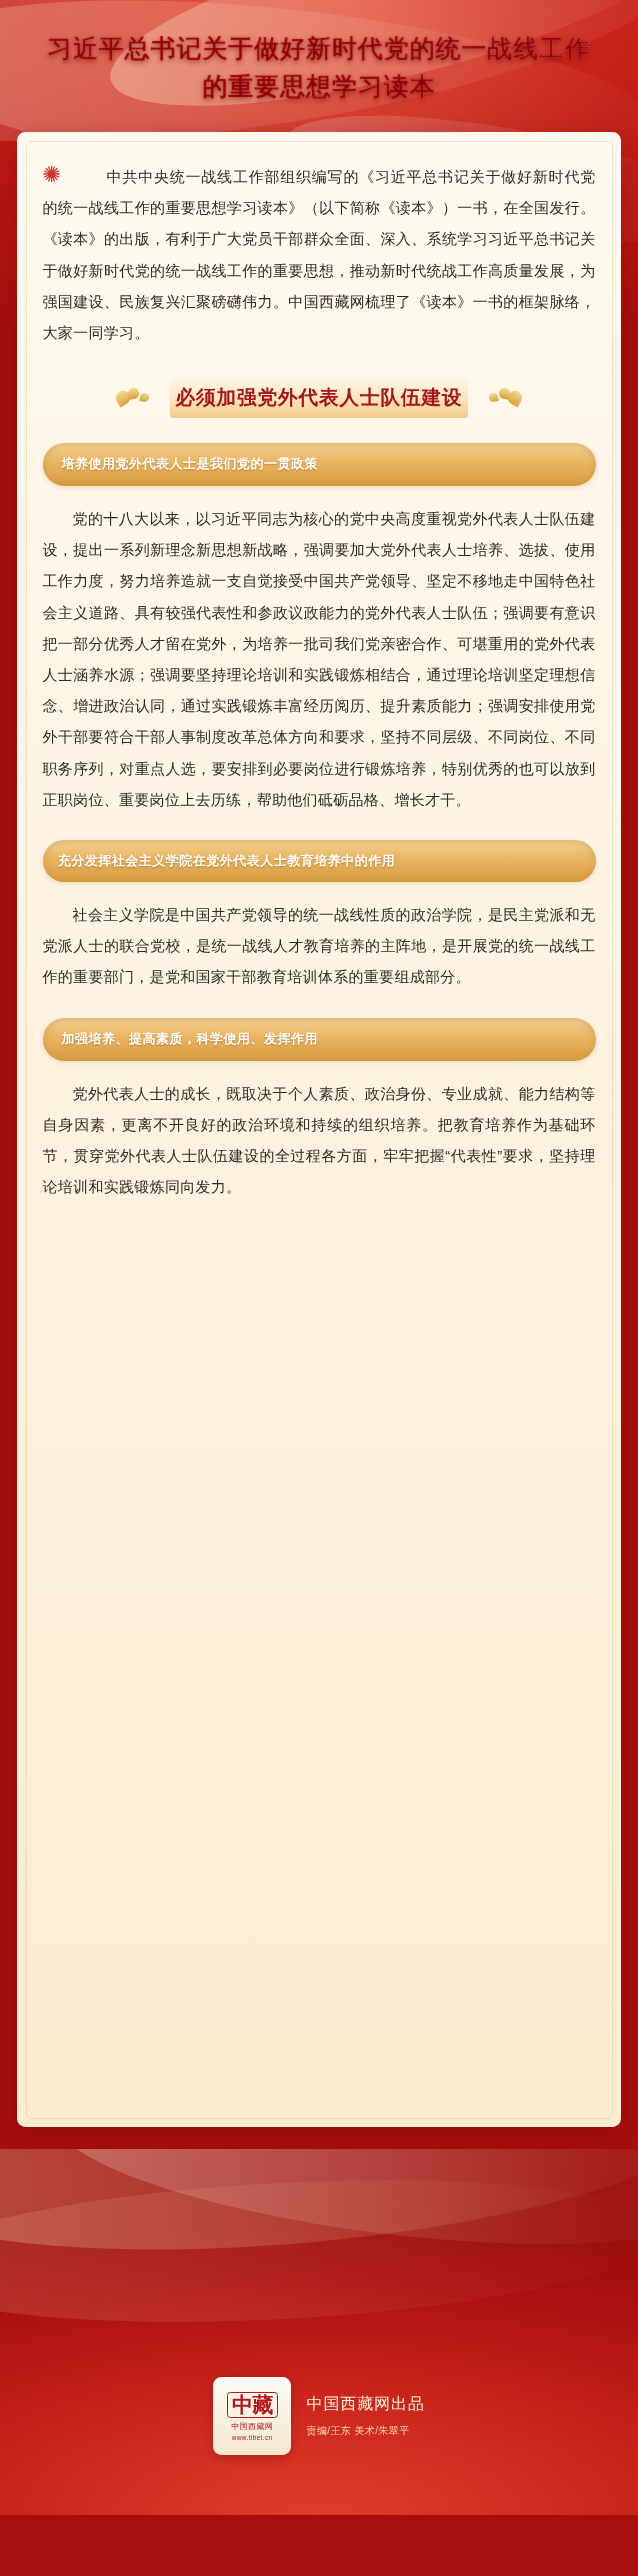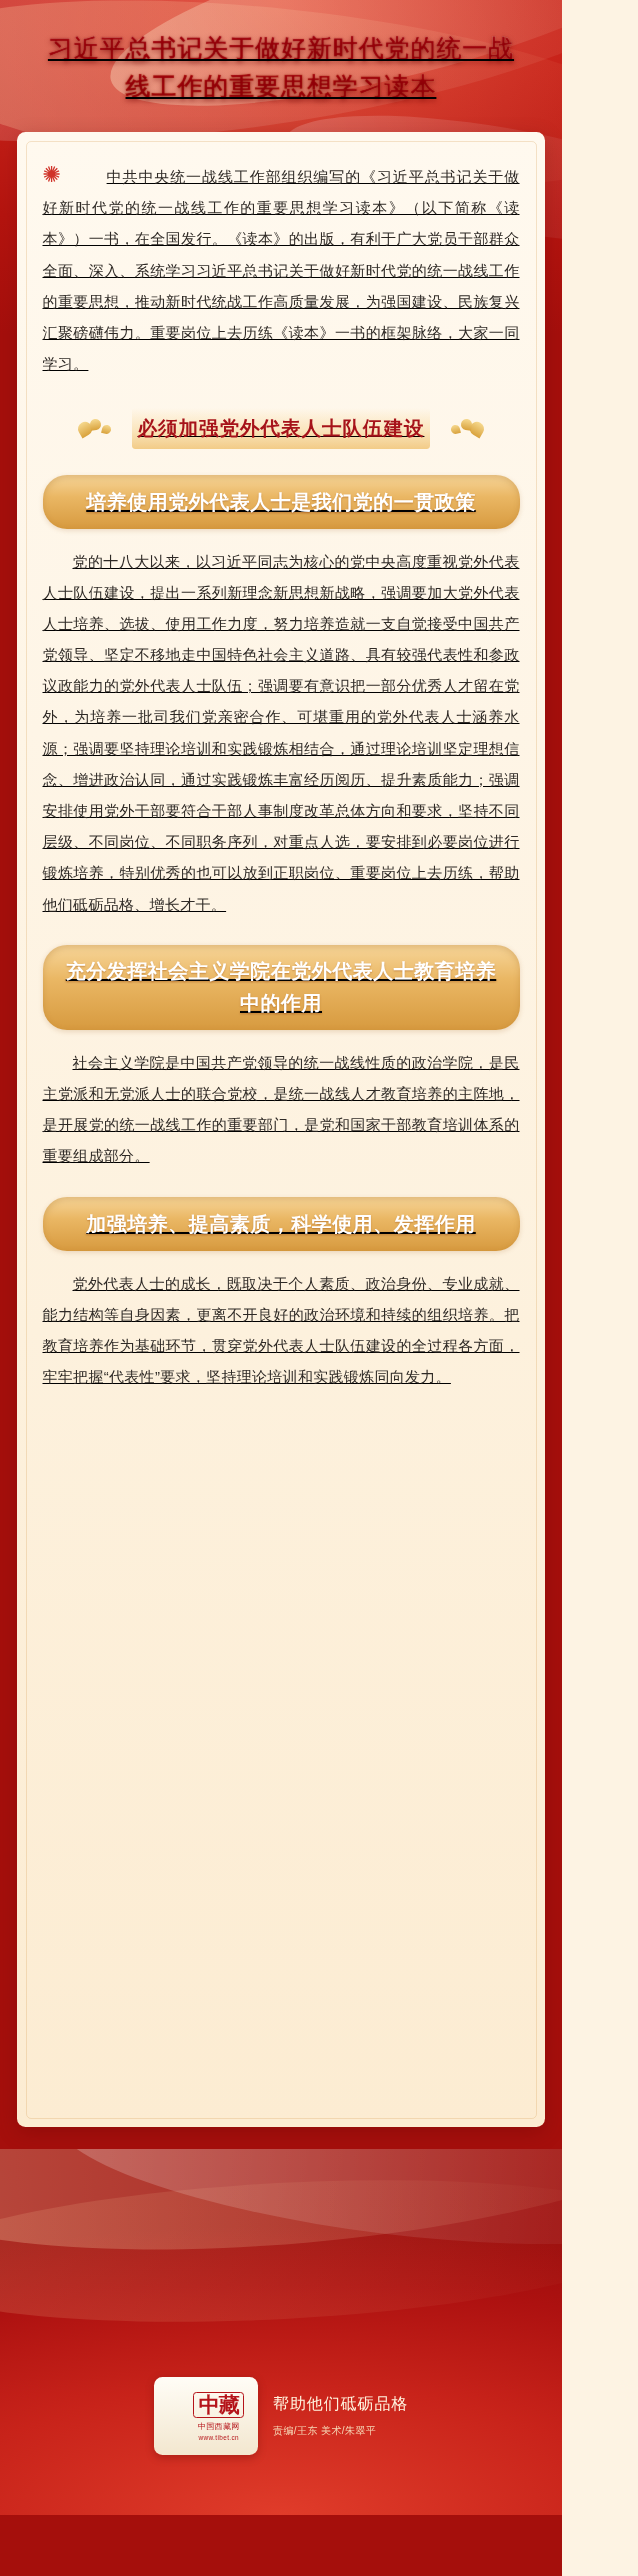--- a/index.html
+++ b/index.html
@@ -3,26 +3,25 @@
 <meta charset="utf-8">
 <style>
   html,body{margin:0;padding:0;}
   body{
     width:638px;
     background:#fdf3e3;
     font-family:"Liberation Sans","DejaVu Sans",sans-serif;
   }
   .page{
     position:relative;
-    width:562px;
+    width:638px;
     min-height:2576px;
     background:
       radial-gradient(ellipse 766px 358px at 50% 0%, #e03c2a 0%, #c8231a 40%, #b5140f 70%, #a50f0c 100%);
     overflow:hidden;
-    text-decoration:underline;
   }
   
   .ribbon{
     position:absolute;left:0;top:0;width:638px;height:281px;overflow:hidden;pointer-events:none;
   }
   .ribbon i{position:absolute;display:block;border-radius:50%;}
   .r1{width:936px;height:255px;left:-221px;top:-128px;background:linear-gradient(110deg,rgba(255,255,255,0.20),rgba(255,190,140,0.05));transform:rotate(-8deg);}
   .r2{width:766px;height:170px;left:-102px;top:8.5px;background:linear-gradient(100deg,rgba(255,225,180,0.28),rgba(255,120,60,0.02));transform:rotate(6deg);}
   .r3{width:596px;height:136px;left:102px;top:-60px;background:linear-gradient(90deg,rgba(255,244,214,0.35),rgba(255,120,60,0));transform:rotate(-14deg);}
   .r4{width:443px;height:102px;left:281px;top:128px;background:linear-gradient(90deg,rgba(255,255,255,0.18),rgba(255,255,255,0));transform:rotate(10deg);}
@@ -95,25 +94,24 @@
   }
   .orn span:nth-child(1){width:13.6px;height:13.6px;left:1.7px;top:4.3px;transform:rotate(-30deg);}
   .orn span:nth-child(2){width:11px;height:11px;left:13.6px;top:1.7px;transform:rotate(-10deg);}
   .orn span:nth-child(3){width:9.4px;height:9.4px;left:25.5px;top:6.8px;transform:rotate(15deg);}
   .orn.flip{transform:scaleX(-1);}
 
   .h2{
     margin:25.5px 0 17px 0;
     display:block;
     color:#ffffff;
-    font-size:20px;
+    font-size:13px;
     font-weight:bold;
     letter-spacing:0.5px;
     line-height:1.6;
-    text-align:center;
     padding:11px 19px;
     border-radius:24px;
     background:linear-gradient(180deg,#f7d69a 0%,#eab764 40%,#d79a3f 100%);
     box-shadow:0 2.6px 6.8px rgba(150,90,20,.25) inset, 0 1.7px 5.1px rgba(150,90,20,.18);
     text-shadow:0 0.9px 1.7px rgba(150,70,10,.45);
   }
   .h2.two-line{padding:10.2px 15.3px;}
 
   
   .footer{
@@ -131,21 +129,20 @@
 
   .foot-inner{
     position:absolute;left:0;right:0;bottom:60px;
     display:flex;align-items:center;justify-content:center;gap:15.3px;
   }
   .logo{
     width:78px;height:78px;border-radius:8.5px;
     background:linear-gradient(180deg,#fffdf6,#f3e7cf);
     display:flex;flex-direction:column;align-items:center;justify-content:center;
     box-shadow:0 2.6px 8.5px rgba(90,0,0,.3);
-    padding-left:26px;
   }
   .logo .mark{
     font-size:21px;font-weight:bold;color:#b5141a;letter-spacing:-0.9px;line-height:1;
     border:1.7px solid #b5141a;border-radius:3.4px;padding:1.7px 4.3px;
   }
   .logo .cn{font-size:8px;color:#b5141a;margin-top:3px;letter-spacing:0.4px;}
   .logo .url{font-size:6.4px;color:#b5141a;margin-top:1.7px;letter-spacing:0.4px;}
   .foot-txt{color:#ffe8c8;}
   .foot-txt .l1{font-size:16px;letter-spacing:0.9px;margin-bottom:8.5px;color:#fff3de;}
   .foot-txt .l2{font-size:10px;color:#f6d8b6;letter-spacing:0.4px;}
@@ -163,21 +160,21 @@
   </div>
 
   <div class="title-wrap">
     <div class="title">习近平总书记关于做好新时代党的统一战线工作的重要思想学习读本</div>
   </div>
 
   <div class="card">
 
     <div class="intro">
       <span class="dove">✺</span>
-      <p class="body">中共中央统一战线工作部组织编写的《习近平总书记关于做好新时代党的统一战线工作的重要思想学习读本》（以下简称《读本》）一书，在全国发行。《读本》的出版，有利于广大党员干部群众全面、深入、系统学习习近平总书记关于做好新时代党的统一战线工作的重要思想，推动新时代统战工作高质量发展，为强国建设、民族复兴汇聚磅礴伟力。重要岗位上去历练《读本》一书的框架脉络，大家一同学习。</p>
+      <p class="body">中共中央统一战线工作部组织编写的《习近平总书记关于做好新时代党的统一战线工作的重要思想学习读本》（以下简称《读本》）一书，在全国发行。《读本》的出版，有利于广大党员干部群众全面、深入、系统学习习近平总书记关于做好新时代党的统一战线工作的重要思想，推动新时代统战工作高质量发展，为强国建设、民族复兴汇聚磅礴伟力。中国西藏网梳理了《读本》一书的框架脉络，大家一同学习。</p>
     </div>
 
     <div class="h1-band">
       <span class="orn">
           <span></span>
           <span></span>
           <span></span>
         </span>
       <span class="h1-text">必须加强党外代表人士队伍建设</span>
       <span class="orn flip">
@@ -208,20 +205,20 @@
     <span class="w w1"></span>
       <span class="w w2"></span>
       <span class="w w3"></span>
     <div class="foot-inner">
       <div class="logo">
         <span class="mark">中藏</span>
         <span class="cn">中国西藏网</span>
         <span class="url">www.tibet.cn</span>
       </div>
       <div class="foot-txt">
-        <div class="l1">帮助他们砥砺品格</div>
+        <div class="l1">中国西藏网出品</div>
         <div class="l2">责编/王东  美术/朱翠平</div>
       </div>
     </div>
   </div>
 
 </div>
 
 
 </body></html>

